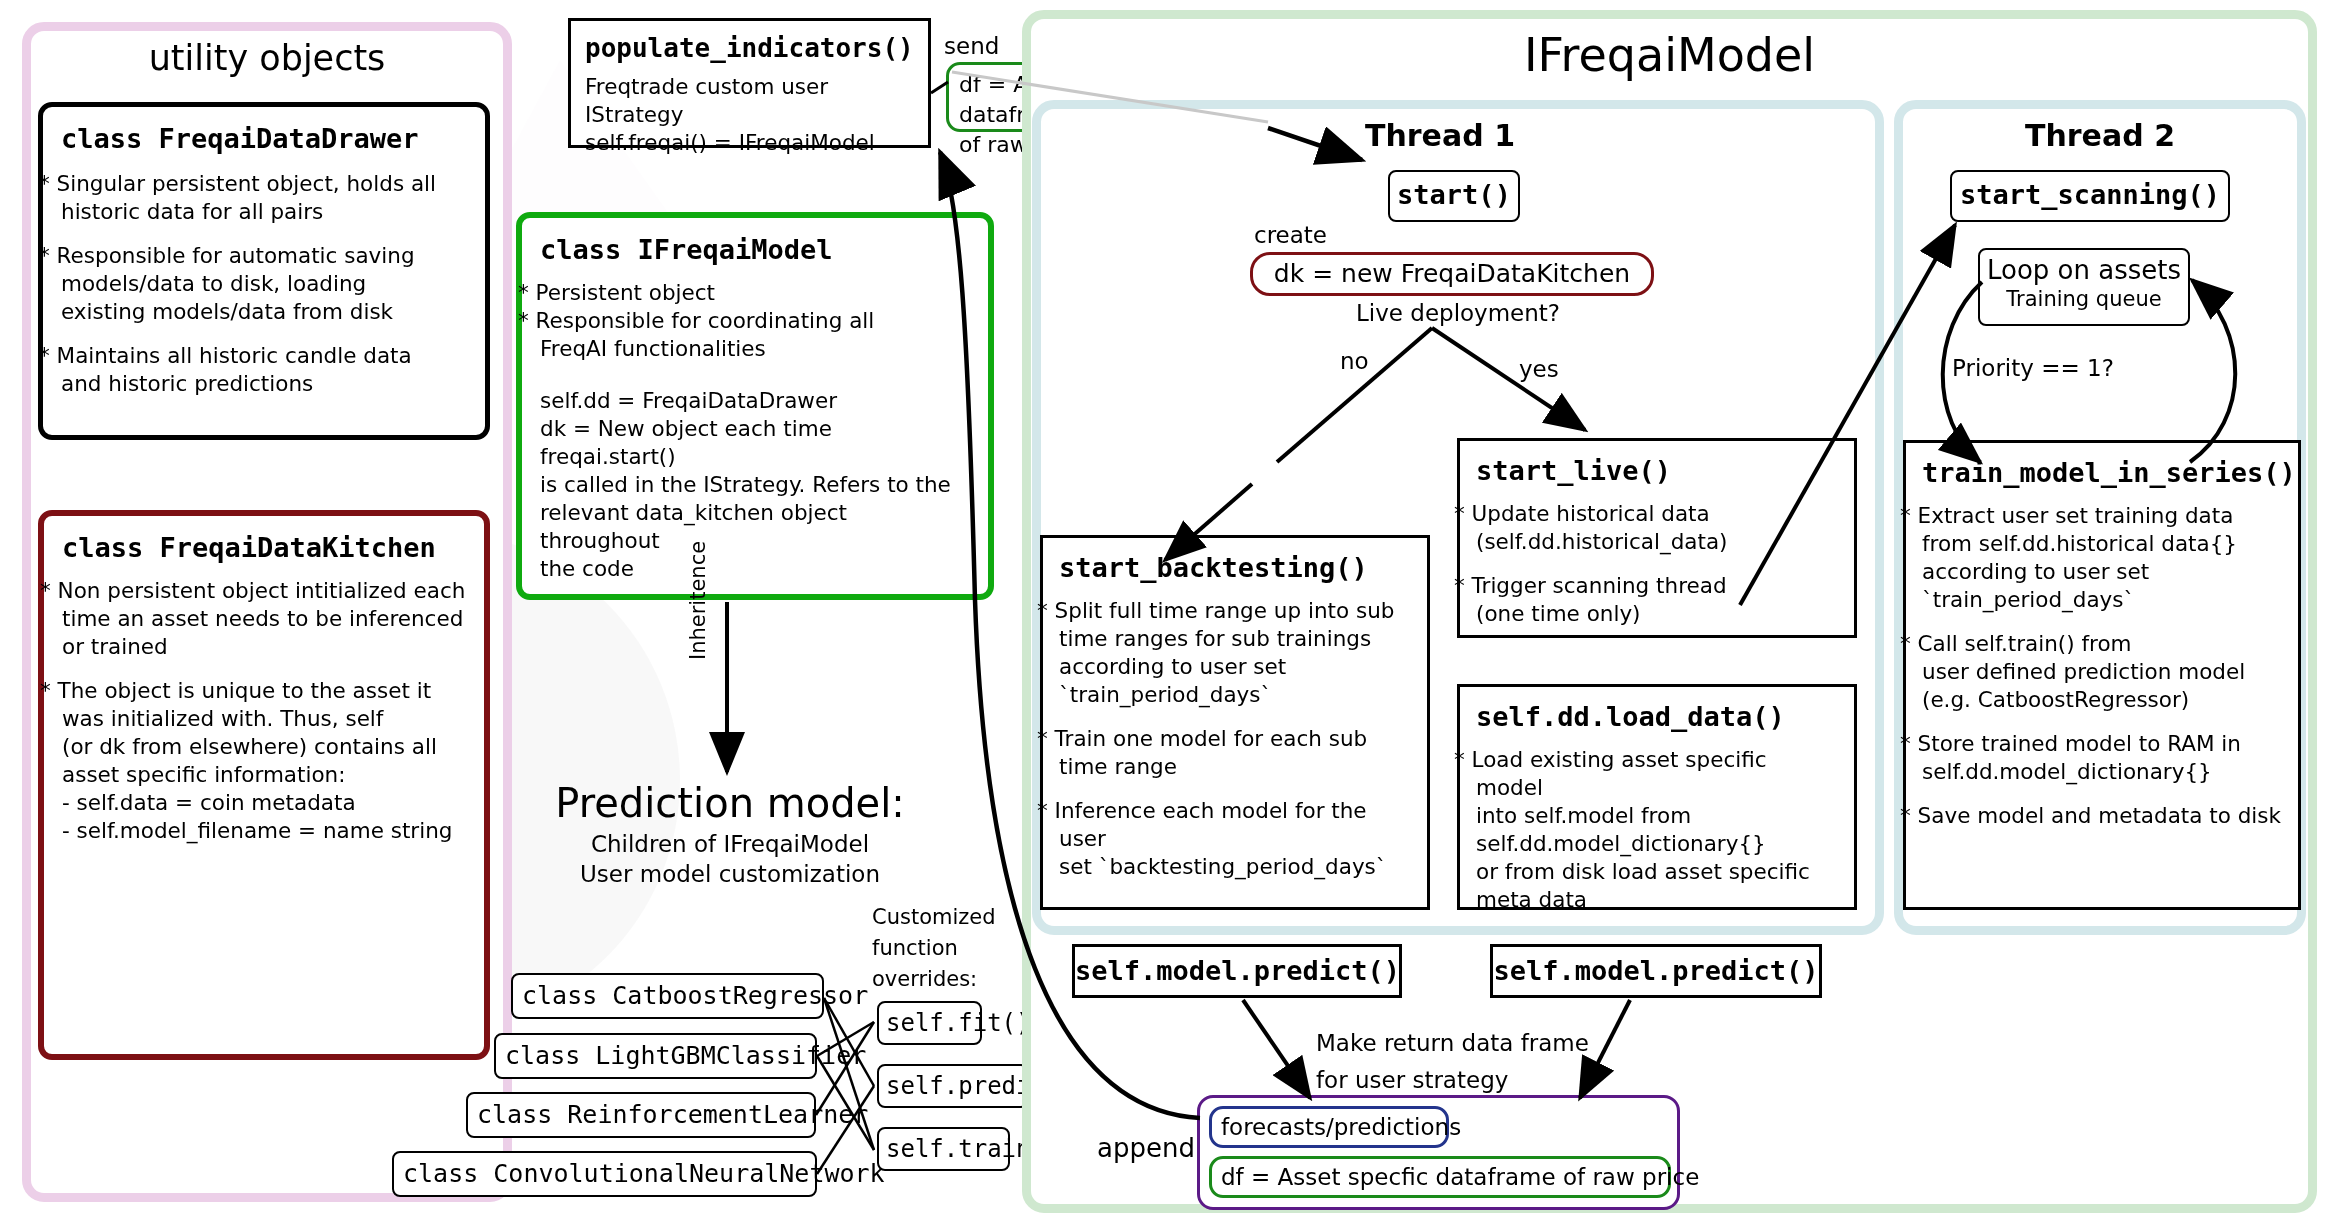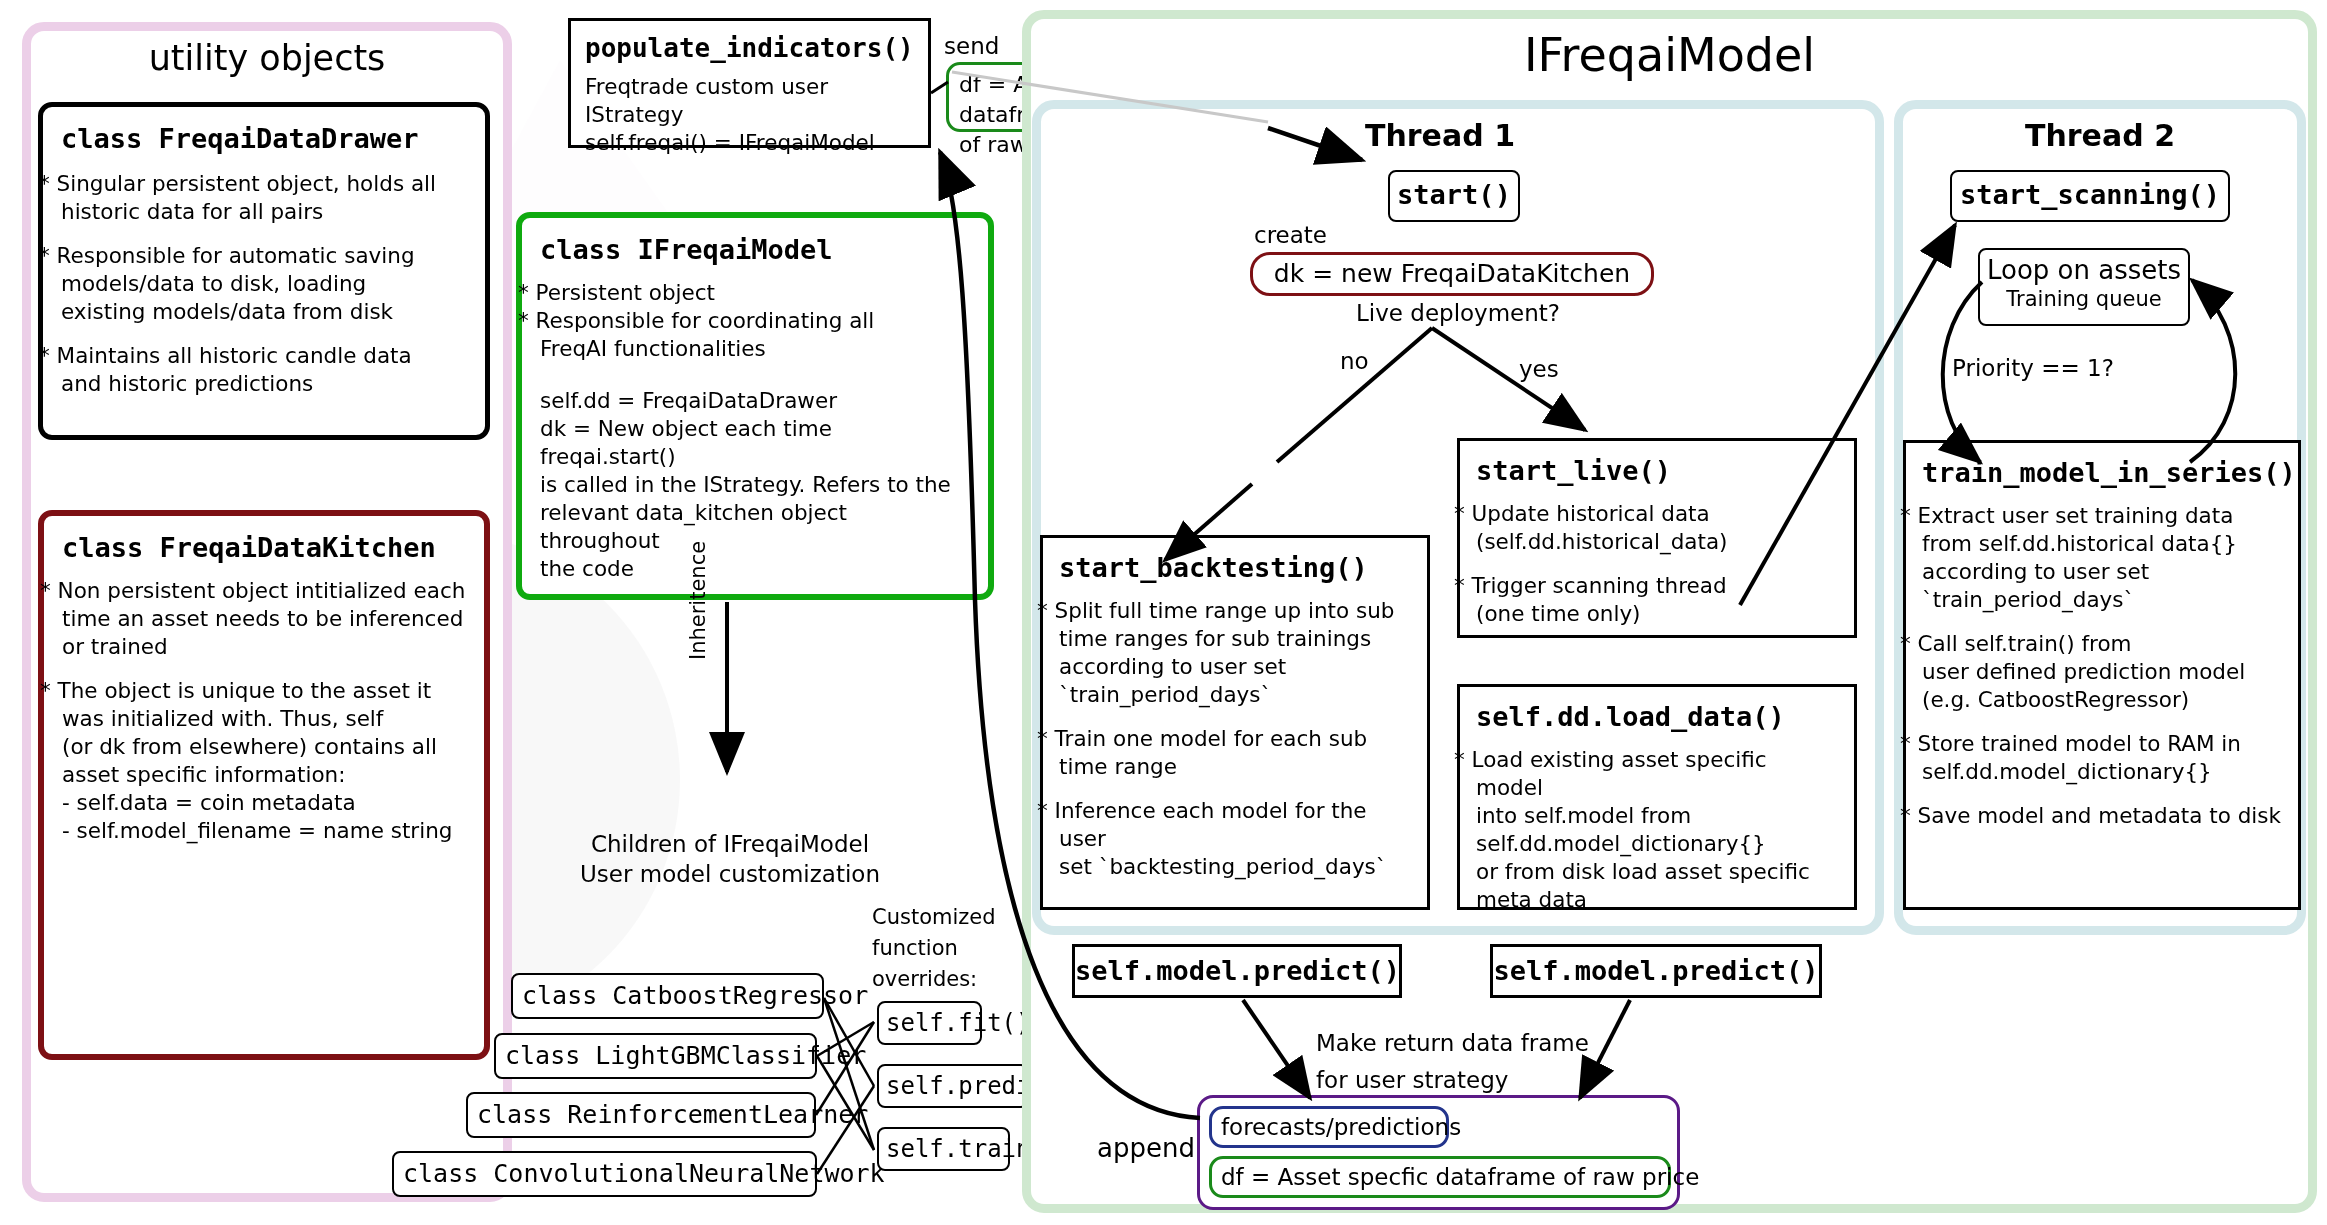--- a/index.html
+++ b/index.html
@@ -123,20 +123,21 @@
       <div>self.dd = FreqaiDataDrawer</div>
       <div>dk = New object each time freqai.start()</div>
       <div>is called in the IStrategy. Refers to the</div>
       <div>relevant data_kitchen object throughout</div>
       <div>the code</div>
     </div>
   </div>
 
   <div class="abs lbl-sm" style="left:686px;top:660px;transform:rotate(-90deg);transform-origin:0 0;font-size:21px;">Inheritence</div>
 
+  <div class="abs pred-title center" style="left:520px;top:780px;width:420px;">Prediction model:</div>
   <div class="abs center body-txt" style="left:520px;top:830px;width:420px;font-size:23px;">Children of IFreqaiModel</div>
   <div class="abs center body-txt" style="left:520px;top:860px;width:420px;font-size:23px;">User model customization</div>
 
   <div class="abs lbl-sm" style="left:872px;top:905px;">Customized</div>
   <div class="abs lbl-sm" style="left:872px;top:936px;">function</div>
   <div class="abs lbl-sm" style="left:872px;top:967px;">overrides:</div>
 
   <div class="abs box bx-thin" style="left:511px;top:973px;width:313px;height:46px;">
     <div class="serif-mono" style="font-size:25px;line-height:42px;padding-left:9px;white-space:nowrap;">class CatboostRegressor</div>
   </div>

